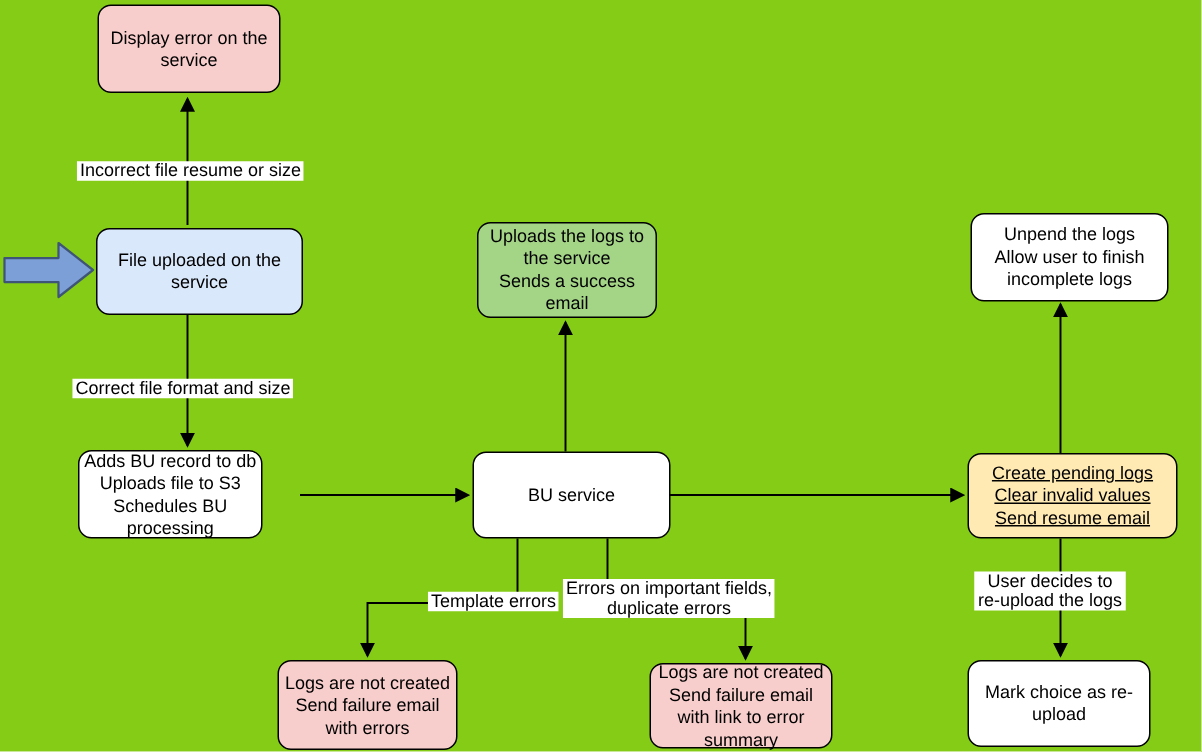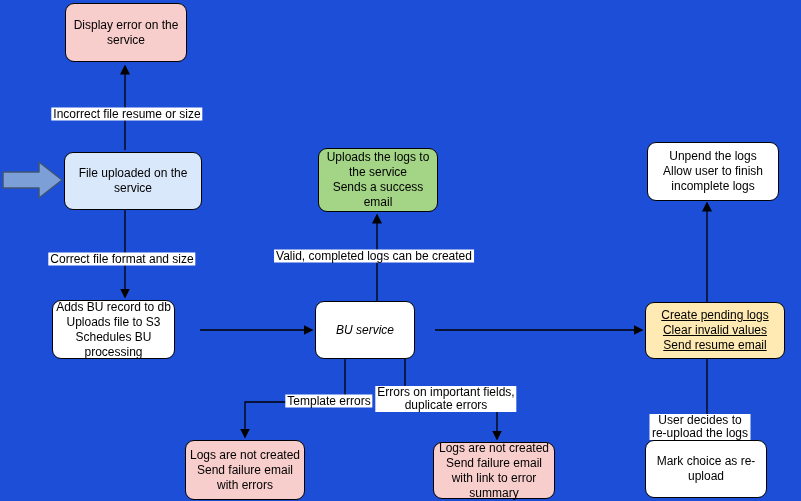--- a/index.html
+++ b/index.html
@@ -5,21 +5,21 @@
   html, body {
     margin: 0;
     padding: 0;
     background: #ffffff;
     font-family: "Liberation Sans", sans-serif;
   }
   #canvas {
     position: relative;
     width: 801px;
     height: 501px;
-    background: #1d4ed8;
+    background: #84cc16;
     overflow: hidden;
   }
   #edges {
     position: absolute;
     left: 0; top: 0;
     z-index: 1;
   }
   .node {
     position: absolute;
     box-sizing: border-box;
@@ -87,21 +87,21 @@
 
   <div class="node node--white" style="left:52px; top:300px; width:123px; height:59px;">Adds BU record to db
 Uploads file to S3
 Schedules BU processing</div>
 
   <div class="node node--green" style="left:318px; top:148px; width:120px; height:64px;">Uploads the logs to
 the service
 Sends a success
 email</div>
 
-  <div class="node node--white" style="left:315px; top:301px; width:100px; height:58px;font-style:italic;">BU service</div>
+  <div class="node node--white" style="left:315px; top:301px; width:132px; height:58px;">BU service</div>
 
   <div class="node node--white" style="left:647px; top:142px; width:132px; height:59px;">Unpend the logs
 Allow user to finish
 incomplete logs</div>
 
   <div class="node node--yellow" style="left:645px; top:302px; width:140px; height:57px;text-decoration:underline;">Create pending logs
 Clear invalid values
 Send resume email</div>
 
   <div class="node node--white" style="left:645px; top:440px; width:122px; height:58px;">Mark choice as re-
@@ -113,24 +113,23 @@
 
   <div class="node node--pink" style="left:433px; top:442px; width:122px; height:57px;">Logs are not created
 Send failure email
 with link to error
 summary</div>
 
   <div class="edge-label" style="left:127px; top:114px;">Incorrect file resume or size</div>
 
   <div class="edge-label" style="left:122px; top:259px;">Correct file format and size</div>
 
-  <div class="edge-label" style="left:374px; top:256px;">Valid, completed logs can be created</div>
 
 
   <div class="edge-label" style="left:329px; top:401px;text-align:center;">Template errors</div>
 
   <div class="edge-label" style="left:446px; top:399px;">Errors on important fields,
 duplicate errors</div>
 
 
-  <div class="edge-label" style="left:700px; top:394px;margin-top:33px;">User decides to re-upload the logs</div>
+  <div class="edge-label" style="left:700px; top:394px;">User decides to re-upload the logs</div>
 
 </div>
 
 </body></html>

